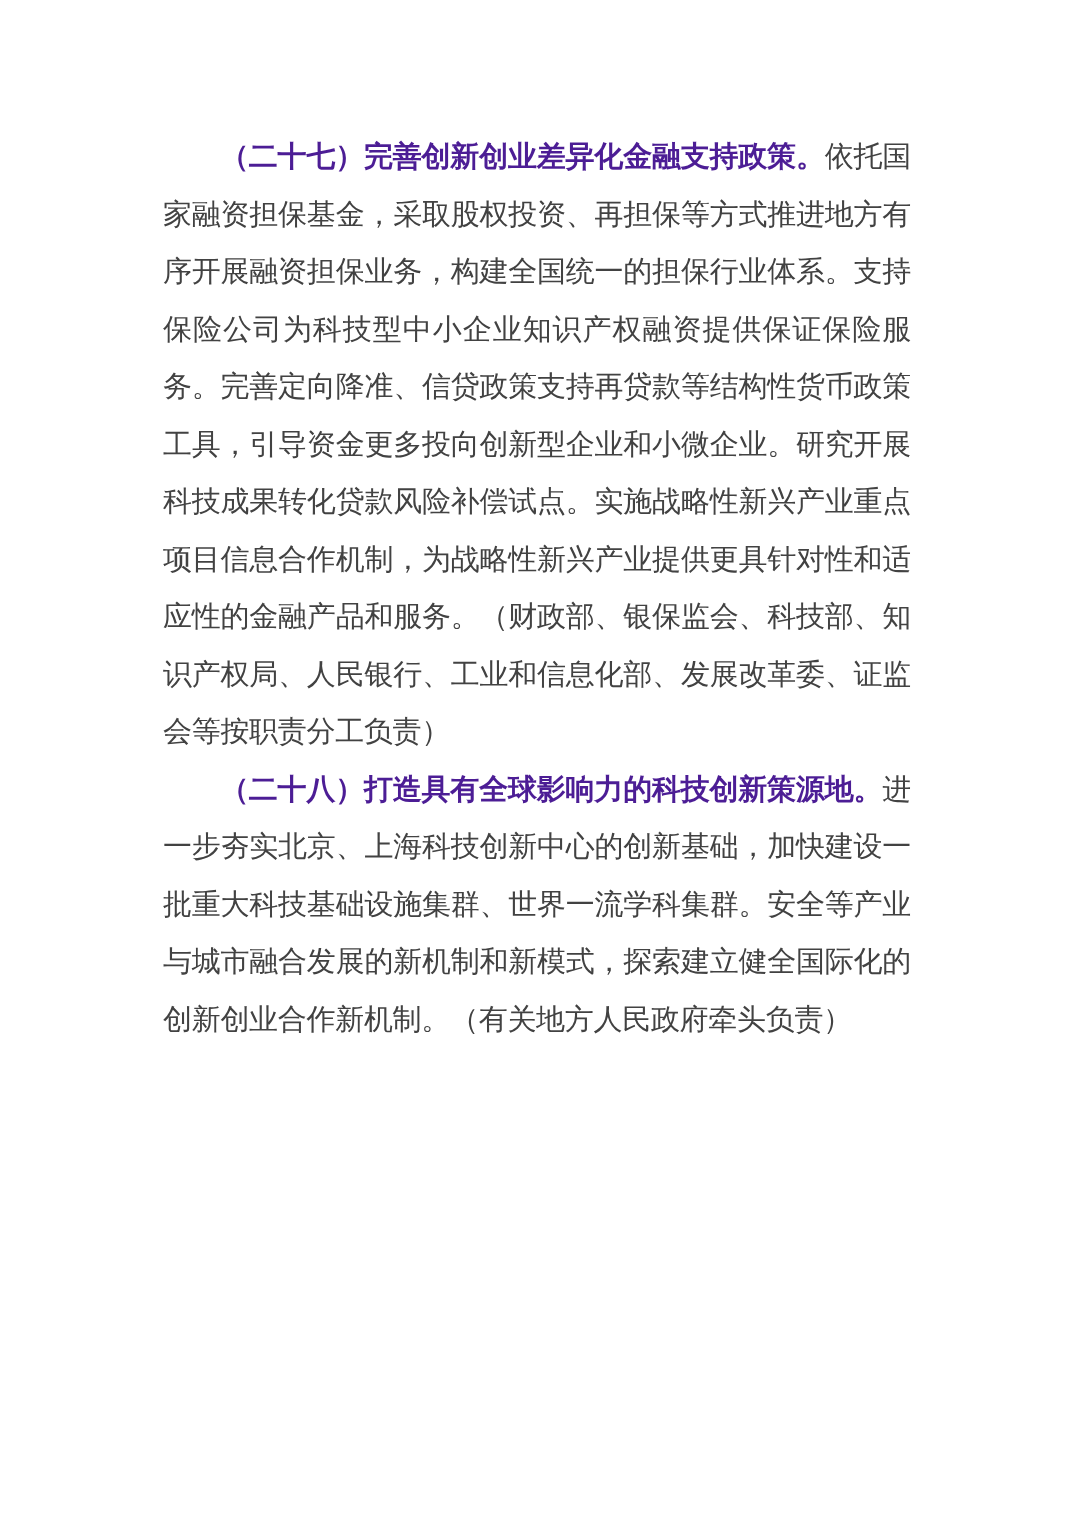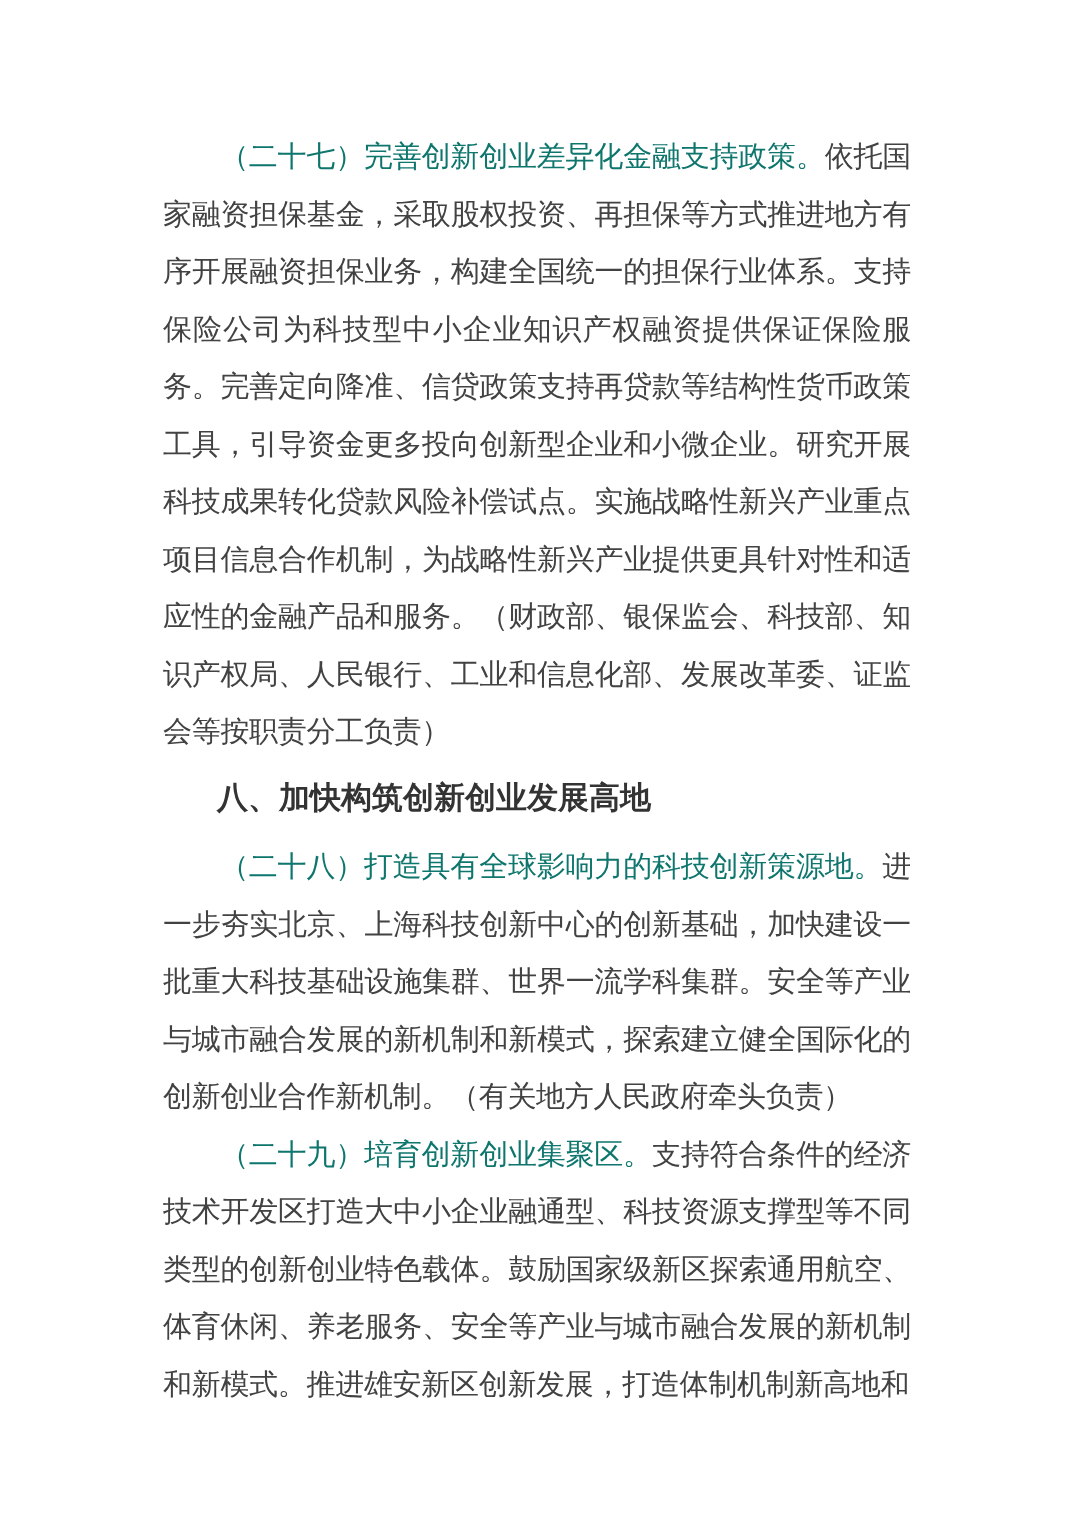--- a/index.html
+++ b/index.html
@@ -24,42 +24,40 @@
   .para {
     margin: 0;
     font-size: 29px;
     line-height: 57.5px;
     color: #424242;
     text-align: justify;
     text-indent: 57px;
     letter-spacing: -0.3px;
   }
   .para .lead {
-    font-weight: normal;
-    color: #0f766e;
+    font-weight: bold;
+    color: #4c1d95;
   }
   .heading {
     margin: 8px 0 12px 0;
     font-family: "Liberation Sans", "DejaVu Sans", sans-serif;
     font-weight: bold;
     font-size: 31px;
     line-height: 57.5px;
     color: #333333;
     text-indent: 54px;
     letter-spacing: 0;
   }
 </style>
 </head>
 <body>
 
 <div class="page">
   <div class="doc">
 
     <p class="para"><span class="lead">（二十七）完善创新创业差异化金融支持政策。</span><span>依托国家融资担保基金，采取股权投资、再担保等方式推进地方有序开展融资担保业务，构建全国统一的担保行业体系。支持保险公司为科技型中小企业知识产权融资提供保证保险服务。完善定向降准、信贷政策支持再贷款等结构性货币政策工具，引导资金更多投向创新型企业和小微企业。研究开展科技成果转化贷款风险补偿试点。实施战略性新兴产业重点项目信息合作机制，为战略性新兴产业提供更具针对性和适应性的金融产品和服务。（财政部、银保监会、科技部、知识产权局、人民银行、工业和信息化部、发展改革委、证监会等按职责分工负责）</span></p>
 
-    <h2 class="heading">八、加快构筑创新创业发展高地</h2>
 
     <p class="para"><span class="lead">（二十八）打造具有全球影响力的科技创新策源地。</span><span>进一步夯实北京、上海科技创新中心的创新基础，加快建设一批重大科技基础设施集群、世界一流学科集群。安全等产业与城市融合发展的新机制和新模式，探索建立健全国际化的创新创业合作新机制。（有关地方人民政府牵头负责）</span></p>
 
-    <p class="para"><span class="lead">（二十九）培育创新创业集聚区。</span><span>支持符合条件的经济技术开发区打造大中小企业融通型、科技资源支撑型等不同类型的创新创业特色载体。鼓励国家级新区探索通用航空、体育休闲、养老服务、安全等产业与城市融合发展的新机制和新模式。推进雄安新区创新发展，打造体制机制新高地和</span></p>
 
   </div>
 </div>
 
 </body></html>

